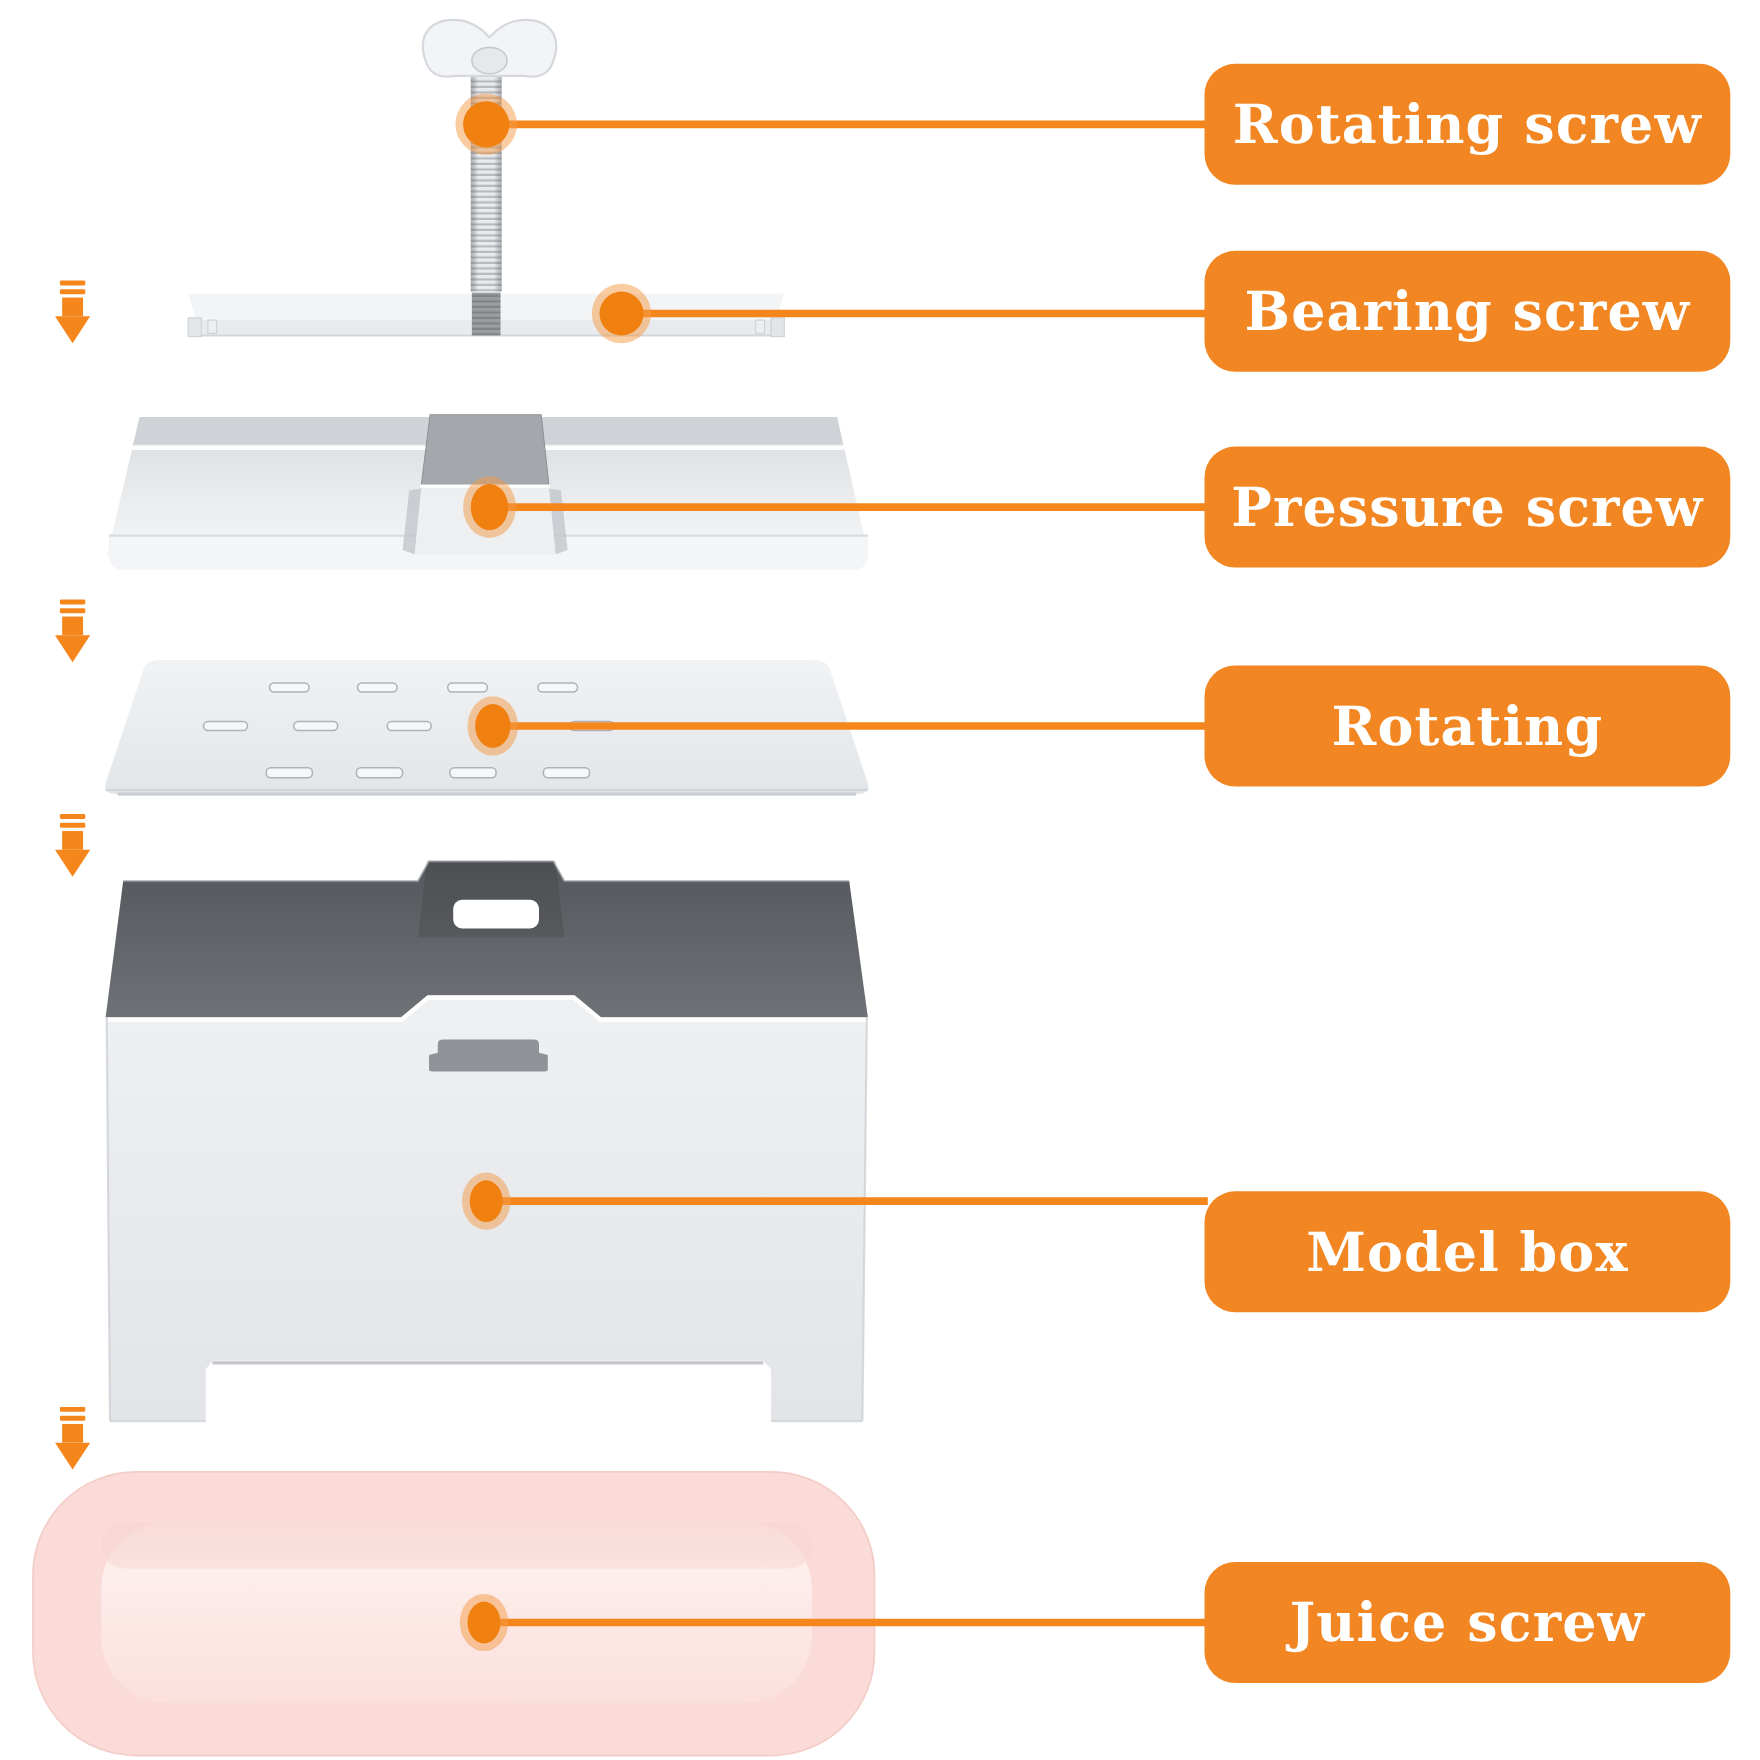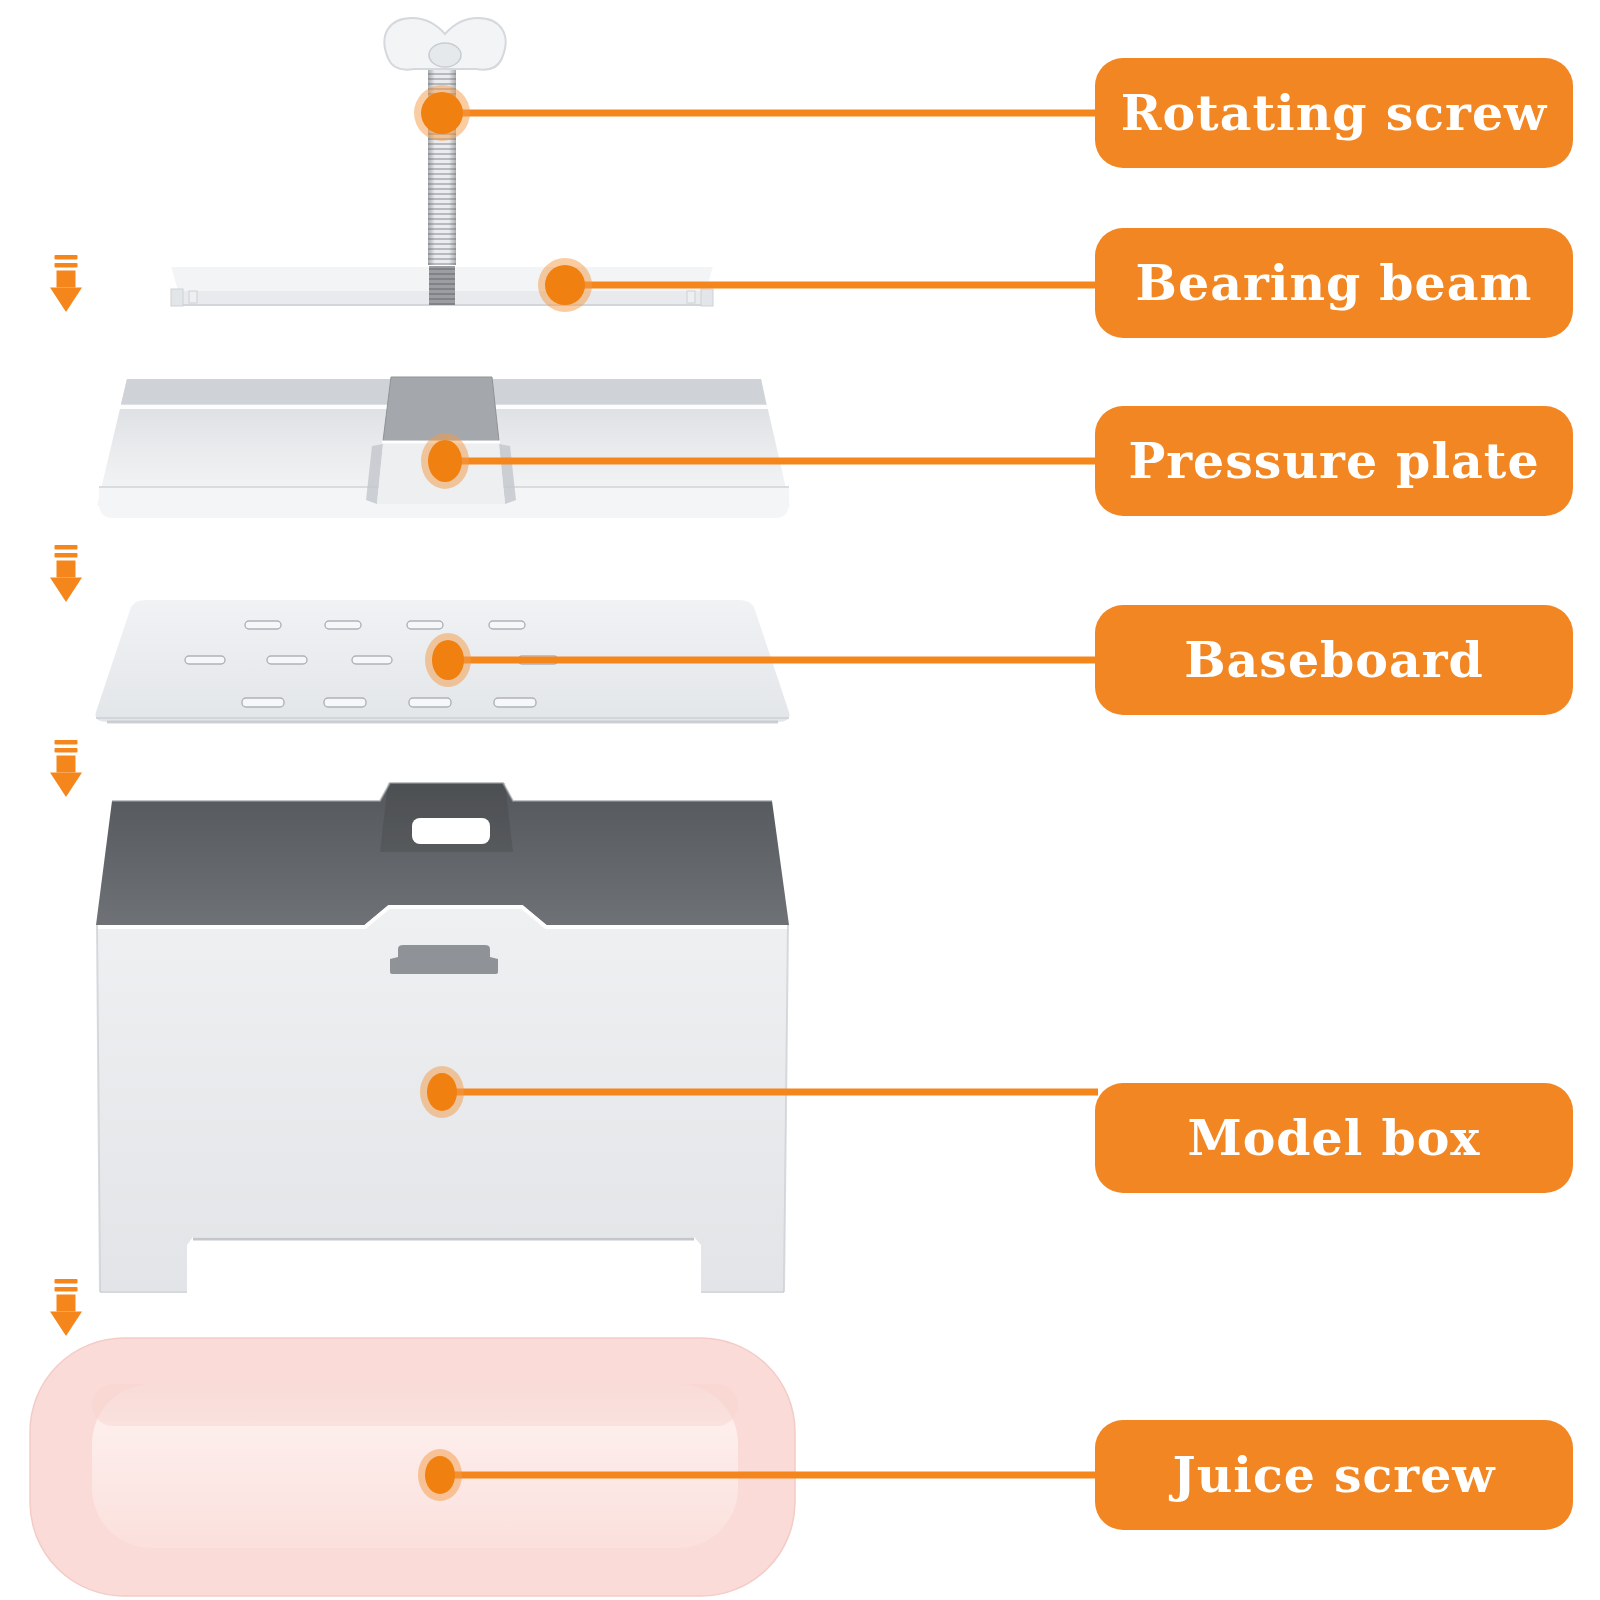--- a/index.html
+++ b/index.html
@@ -180,27 +180,27 @@
       <rect x="-9.5" y="15.5" width="19" height="17"></rect>
       <polygon points="-16,32.5 16,32.5 0,57"></polygon>
     </g>
   </g>
 </svg>
 
 <div class="label" style="top:58px">
   <span>Rotating screw</span>
 </div>
 <div class="label" style="top:228px">
-  <span>Bearing beam</span>
+  <span>Bearing screw</span>
 </div>
 <div class="label" style="top:406px">
-  <span>Pressure plate</span>
+  <span>Pressure screw</span>
 </div>
 <div class="label" style="top:605px">
-  <span>Baseboard</span>
+  <span>Rotating</span>
 </div>
 <div class="label" style="top:1083px">
   <span>Model box</span>
 </div>
 <div class="label" style="top:1420px">
   <span>Juice screw</span>
 </div>
 
 </div>
 

